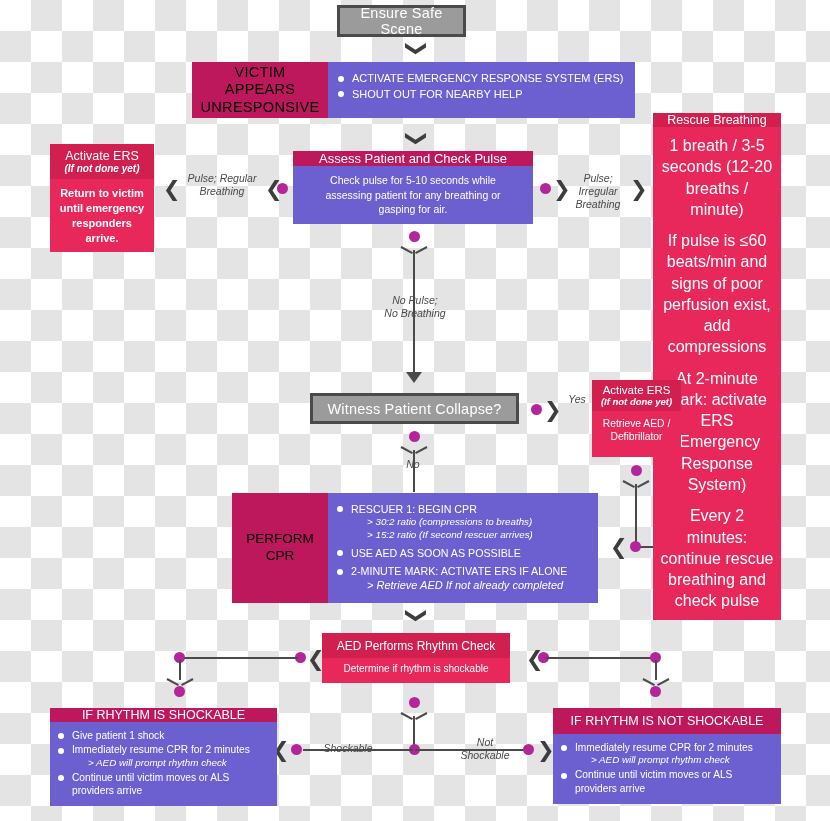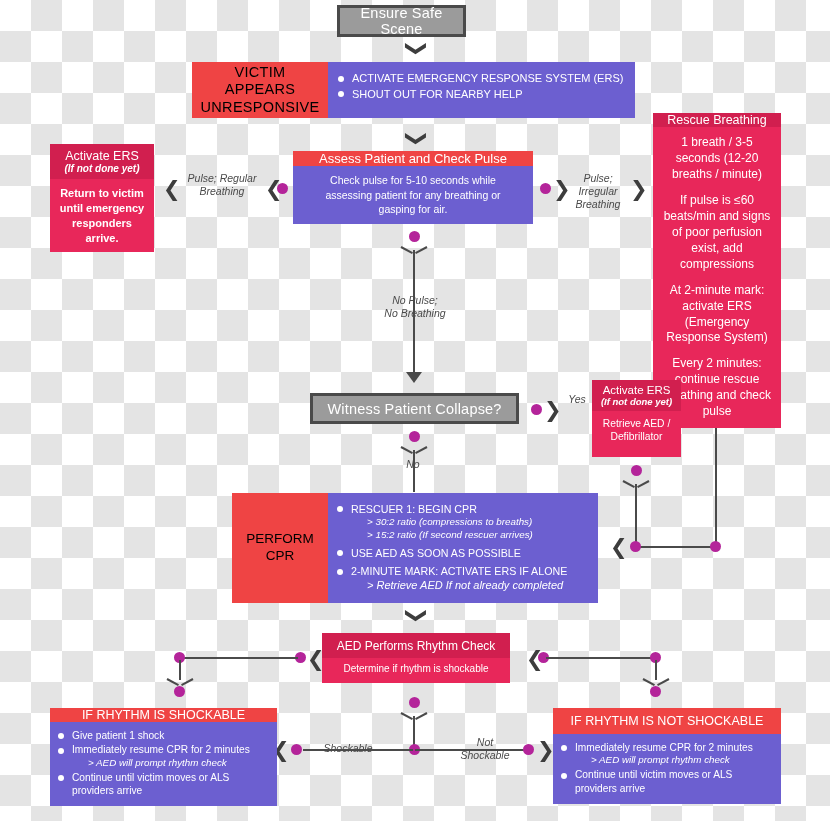--- a/index.html
+++ b/index.html
@@ -32,21 +32,21 @@
   }
 
   .split{display:flex;box-sizing:border-box;}
   .split .head{
     display:flex;align-items:center;justify-content:center;
     text-align:center;box-sizing:border-box;
   }
   .split .body{box-sizing:border-box;}
 
   
-  .p-dark{background:#ef4444;}
+  .p-dark{background:#be185d;}
   .p-light{background:#6c5fd0;}
   
   .r-dark{background:#d11f4f;}
   .r-light{background:#e8275a;}
 
   .stack{display:flex;flex-direction:column;box-sizing:border-box;}
 
   .title-cap{
     color:#fff;text-transform:none;
     text-align:center;
@@ -240,21 +240,21 @@
     </div>
     <div class="body p-light" style="flex:1;color:#fff;font-size:10.5px;text-align:center;padding:7px 18px;line-height:1.4;">
       <span>Check pulse for 5-10 seconds while assessing patient for any breathing or gasping for air.</span>
     </div>
   </div>
 
   <div class="node stack" style="left:653px;top:113px;width:128px;height:240px;">
     <div class="title-cap r-dark" style="height:26px;">
       <span style="font-size:12.5px;">Rescue Breathing</span>
     </div>
-    <div class="body r-light" style="flex:1;color:#fff;font-size:12px;text-align:center;padding:8px 6px;line-height:1.33;">
+    <div class="body r-light" style="flex:1;color:#fff;font-size:16px;text-align:center;padding:8px 6px;line-height:1.33;">
       <div style="margin-bottom:10px;">1 breath / 3-5 seconds (12-20 breaths / minute)</div>
       <div style="margin-bottom:10px;">If pulse is ≤60 beats/min and signs of poor perfusion exist, add compressions</div>
       <div style="margin-bottom:10px;">At 2-minute mark: activate ERS (Emergency Response System)</div>
       <div>Every 2 minutes: continue rescue breathing and check pulse</div>
     </div>
   </div>
 
   <div class="node gray-box" style="left:310px;top:393px;width:209px;height:31px;">
     <span>Witness Patient Collapse?</span>
   </div>

